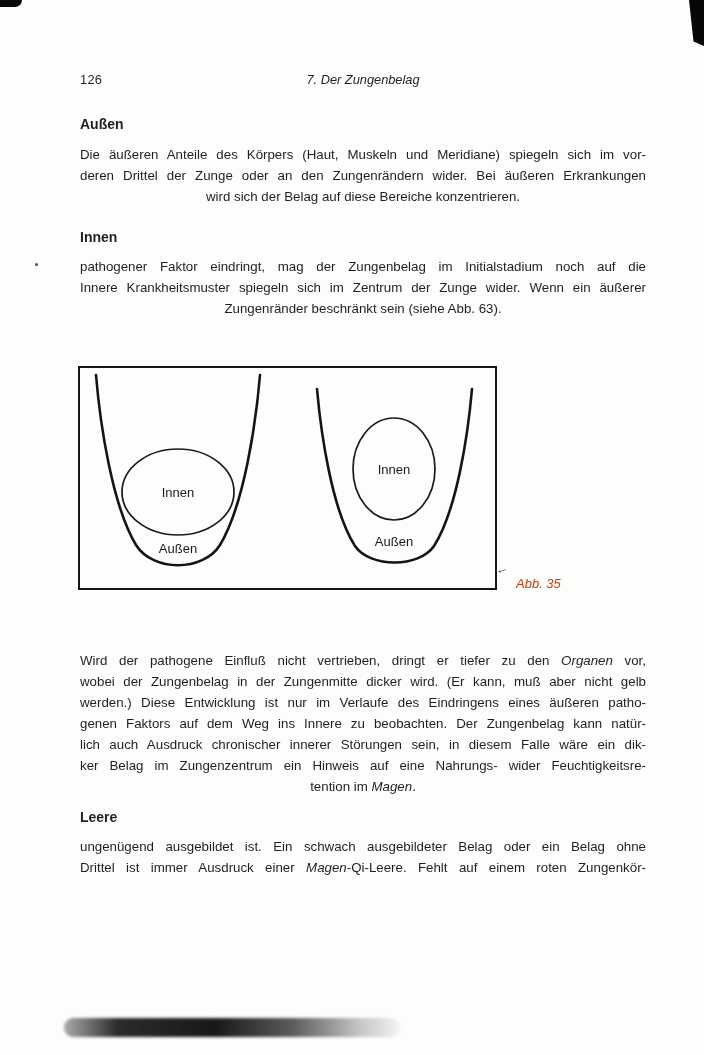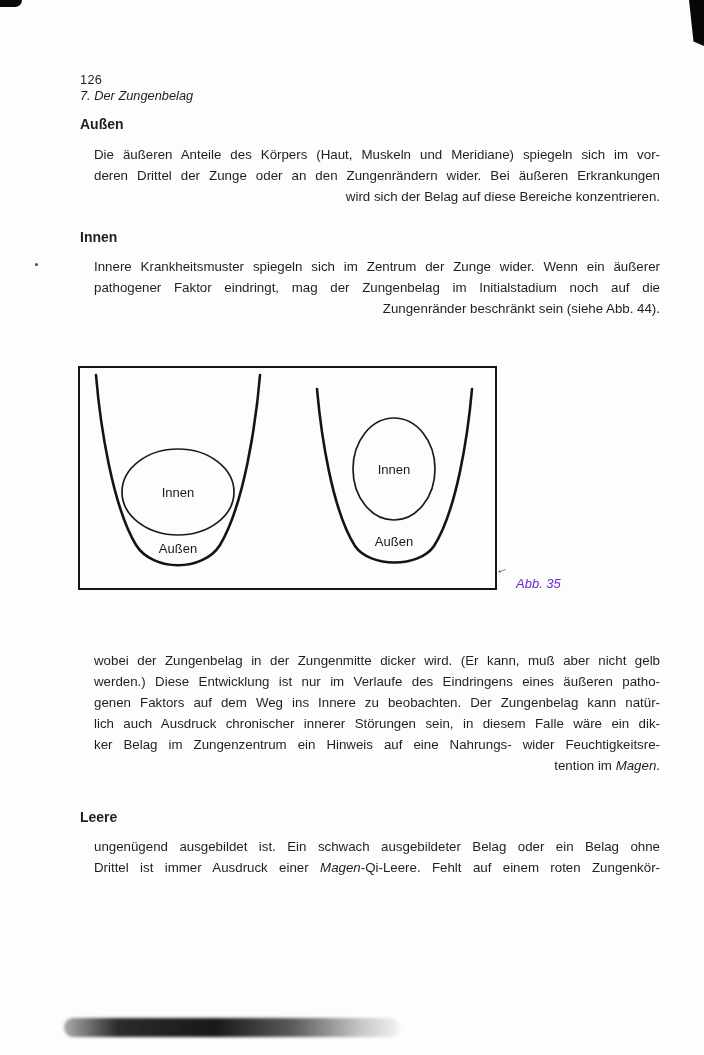--- a/index.html
+++ b/index.html
@@ -7,40 +7,40 @@
   .page {
     position:relative; width:704px; height:1055px;
     background:#fdfdfc; overflow:hidden;
     font-family:"Liberation Sans", sans-serif; color:#1f1f1f;
   }
   .pageno {
     position:absolute; left:80px; top:72px;
     font-size:12.8px; letter-spacing:0.3px;
   }
   .runhead {
-    position:absolute; left:80px; top:88px; width:566px;
-    text-align:left; font-size:12.8px; font-style:italic;
+    position:absolute; left:80px; top:72px; width:566px;
+    text-align:center; font-size:12.8px; font-style:italic;
   }
   h2.head {
     position:absolute; left:80px;
     font-size:14px; font-weight:bold;
   }
-  .para { position:absolute; left:94px; width:566px; }
+  .para { position:absolute; left:80px; width:566px; }
   .ln { font-size:13.3px; line-height:21px; }
   .j { text-align:justify; text-align-last:justify; }
-  .last { text-align:right; }
+  .last { text-align:center; }
   .it { font-style:italic; }
 
   .figure-box {
     position:absolute; left:78px; top:366px; width:419px; height:224px;
     border:2px solid #161616; background:#fdfdfc;
   }
   .fig-caption {
     position:absolute; left:516px; top:576px;
-    font-size:13px; font-style:italic; color:#6d28d9;
+    font-size:13px; font-style:italic; color:#c2410c;
   }
   .fig-pointer {
     position:absolute; left:495px; top:561px;
     font-size:13px; color:#333; transform:rotate(-18deg);
   }
   svg text {
     font-family:"Liberation Sans", sans-serif;
     font-size:13px; fill:#1a1a1a;
   }
 
@@ -85,43 +85,44 @@
 
   <h2 class="head" style="top:116px">Außen</h2>
   <div class="para" style="top:144px">
     <div class="ln j"><span>Die äußeren Anteile des Körpers (Haut, Muskeln und Meridiane) spiegeln sich im vor-</span></div>
     <div class="ln j"><span>deren Drittel der Zunge oder an den Zungenrändern wider. Bei äußeren Erkrankungen</span></div>
     <div class="ln last"><span>wird sich der Belag auf diese Bereiche konzentrieren.</span></div>
   </div>
 
   <h2 class="head" style="top:229px">Innen</h2>
   <div class="para" style="top:256px">
+    <div class="ln j"><span>pathogener Faktor eindringt, mag der Zungenbelag im Initialstadium noch auf die</span></div>
     <div class="ln j"><span>Innere Krankheitsmuster spiegeln sich im Zentrum der Zunge wider. Wenn ein äußerer</span></div>
-    <div class="ln j"><span>pathogener Faktor eindringt, mag der Zungenbelag im Initialstadium noch auf die</span></div>
-    <div class="ln last"><span>Zungenränder beschränkt sein (siehe Abb. 44).</span></div>
+    <div class="ln last"><span>Zungenränder beschränkt sein (siehe Abb. 63).</span></div>
   </div>
 
   <div class="figure-box">
     <svg width="415" height="220" viewBox="0 0 415 220">
 
       <path d="M 16 7 C 20 55, 32 137, 56 177 C 73 204, 123 204, 140 177 C 164 137, 176 55, 180 7" fill="none" stroke="#141414" stroke-width="2.6" stroke-linecap="round"></path>
       <ellipse cx="98" cy="124" rx="56" ry="43" fill="none" stroke="#1a1a1a" stroke-width="1.7"></ellipse>
       <text x="98" y="129" text-anchor="middle">Innen</text>
       <text x="98" y="185" text-anchor="middle">Außen</text>
 
       <path d="M 237 21 C 241 66, 252 142, 275 178 C 290 200, 339 200, 354 178 C 377 142, 388 66, 392 21" fill="none" stroke="#141414" stroke-width="2.6" stroke-linecap="round"></path>
       <ellipse cx="314" cy="101" rx="41" ry="51" fill="none" stroke="#1a1a1a" stroke-width="1.7"></ellipse>
       <text x="314" y="106" text-anchor="middle">Innen</text>
       <text x="314" y="178" text-anchor="middle">Außen</text>
     </svg>
   </div>
   <div class="fig-pointer">←</div>
   <div class="fig-caption">Abb. 35</div>
 
   <div class="para" style="top:650px">
+    <div class="ln j"><span>Wird der pathogene Einfluß nicht vertrieben, dringt er tiefer zu den </span><span class="it">Organen</span><span> vor,</span></div>
     <div class="ln j"><span>wobei der Zungenbelag in der Zungenmitte dicker wird. (Er kann, muß aber nicht gelb</span></div>
     <div class="ln j"><span>werden.) Diese Entwicklung ist nur im Verlaufe des Eindringens eines äußeren patho-</span></div>
     <div class="ln j"><span>genen Faktors auf dem Weg ins Innere zu beobachten. Der Zungenbelag kann natür-</span></div>
     <div class="ln j"><span>lich auch Ausdruck chronischer innerer Störungen sein, in diesem Falle wäre ein dik-</span></div>
     <div class="ln j"><span>ker Belag im Zungenzentrum ein Hinweis auf eine Nahrungs- wider Feuchtigkeitsre-</span></div>
     <div class="ln last"><span>tention im </span><span class="it">Magen</span><span>.</span></div>
   </div>
 
   <h2 class="head" style="top:809px">Leere</h2>
   <div class="para" style="top:836px">

